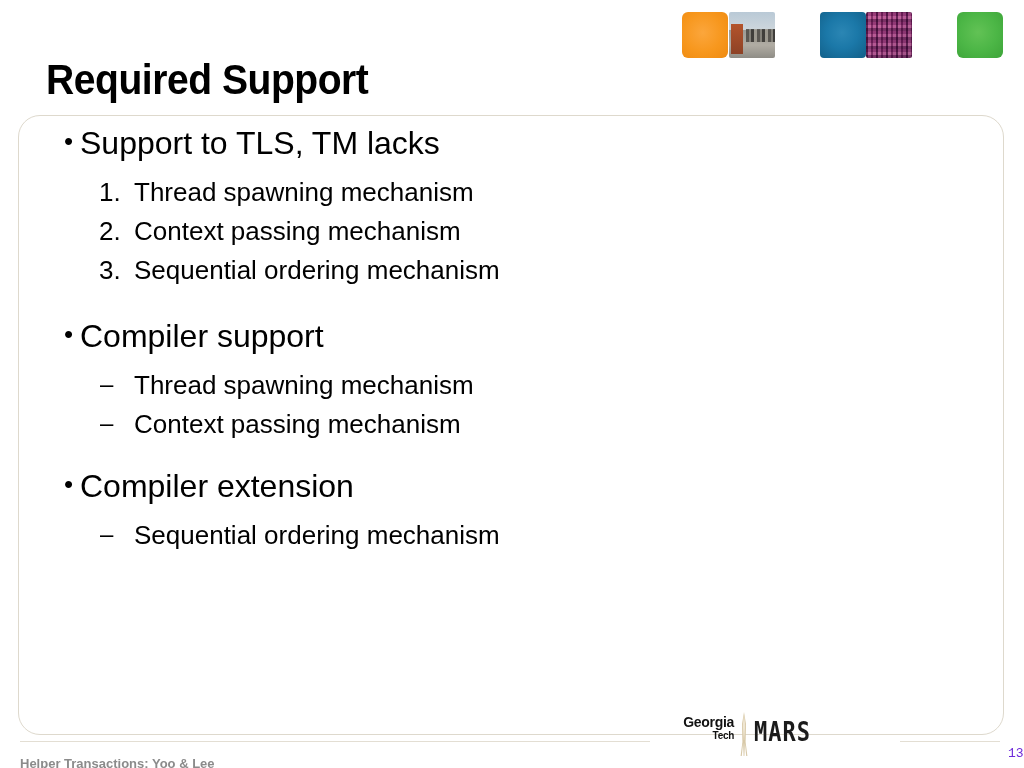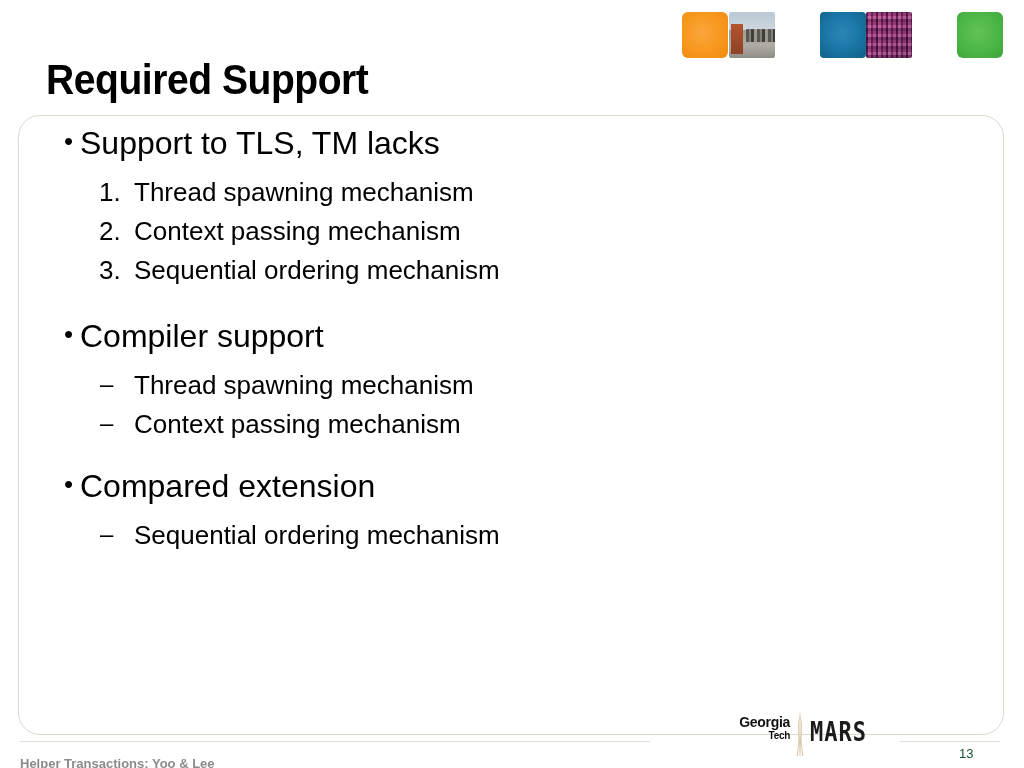--- a/index.html
+++ b/index.html
@@ -181,30 +181,31 @@
     position: absolute;
     left: 20px;
     top: 756px;
     font-size: 13px;
     font-weight: bold;
     color: #8b8b8b;
     white-space: nowrap;
   }
   #page-number {
     position: absolute;
-    left: 959px;
+    left: 1008px;
     top: 746px;
     font-size: 13px;
-    color: #14532d;
+    color: #6d28d9;
+    font-family: Liberation Mono, monospace;
   }
 
   
   #logo-block {
     position: absolute;
-    left: 718px;
+    left: 662px;
     top: 714px;
     width: 168px;
     height: 40px;
   }
   #gt-word {
     position: absolute;
     left: 0;
     top: 2px;
     width: 72px;
     text-align: right;
@@ -286,21 +287,21 @@
       <span class="marker">–</span>
       <span class="txt">Context passing mechanism</span>
     </div>
   </div>
 
   <div class="sp-2"></div>
 
   <div class="group">
     <div class="lvl1">
       <span class="marker">•</span>
-      <span class="txt">Compared extension</span>
+      <span class="txt">Compiler extension</span>
     </div>
     <div class="lvl2 dash pad-top-8">
       <span class="marker">–</span>
       <span class="txt">Sequential ordering mechanism</span>
     </div>
   </div>
 
 </div>
 
 <div id="footer-rule"></div>

